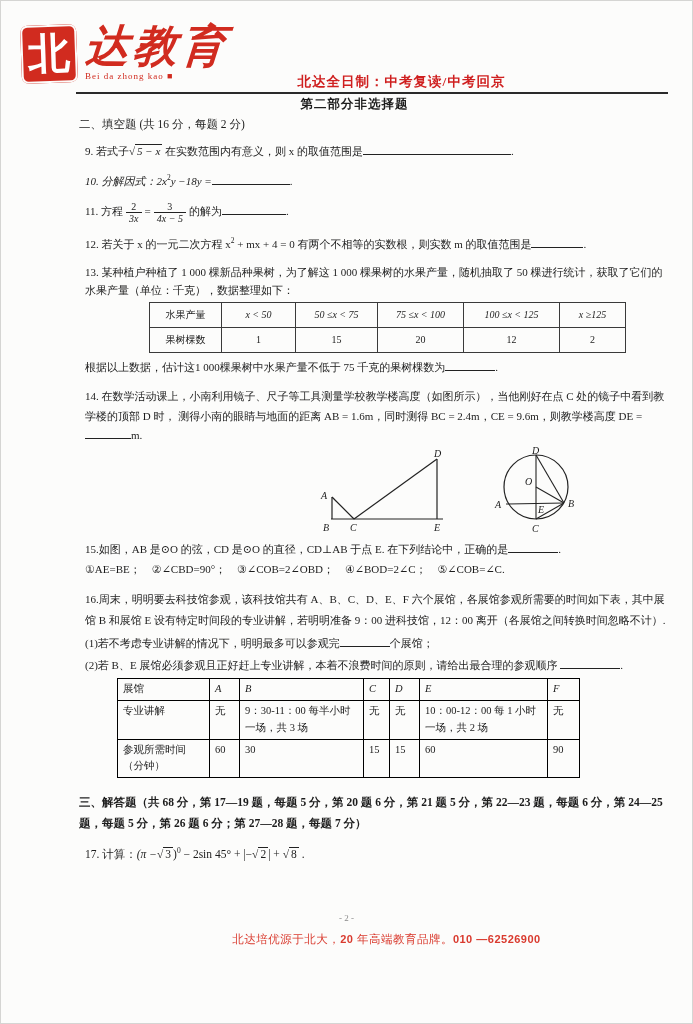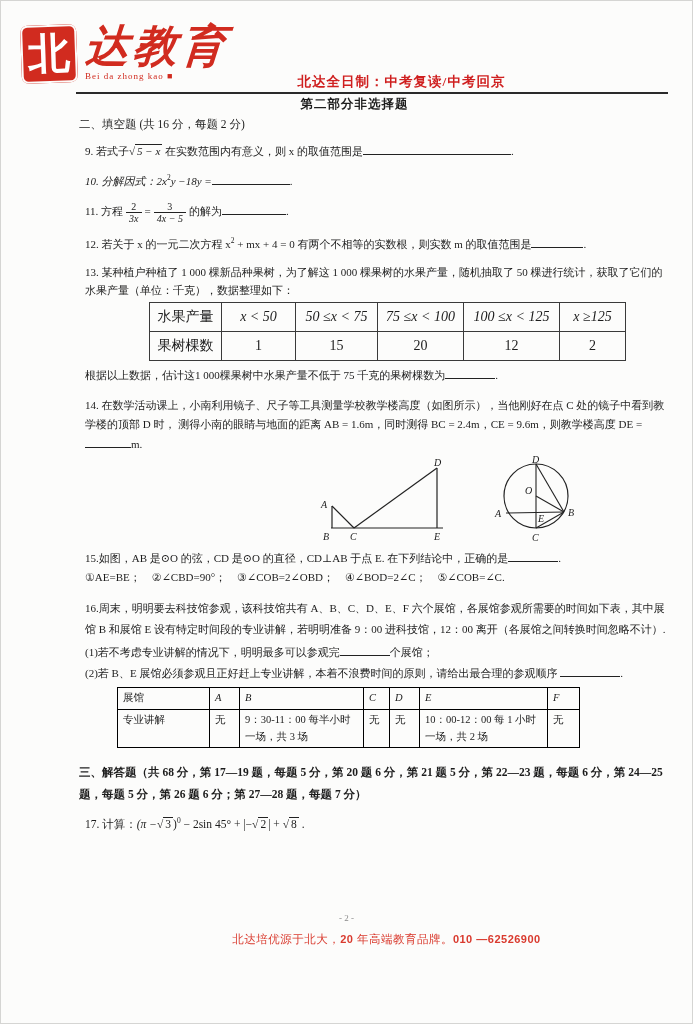--- a/index.html
+++ b/index.html
@@ -42,21 +42,21 @@
   sup{font-size:7.5px;}
   .rad{display:inline-block; white-space:nowrap;}
   .rad .rs{display:inline-block;}
   .rad .rc{display:inline-block; border-top:1px solid #222; padding:0 2px; line-height:1.15;}
   .frac{display:inline-block; vertical-align:middle; text-align:center; line-height:1.15; font-size:10px; margin:0 3px;}
   .frac .den{border-top:1px solid #222; padding:0 3px;}
   .it{font-style:italic;}
   
   table{border-collapse:collapse;}
   .t13{margin:2px 0 6px 64px;}
-  .t13 td{border:1px solid #3a3a3a; text-align:center; font-size:14px; padding:3px 4px; height:18px;}
+  .t13 td{border:1px solid #3a3a3a; text-align:center; font-size:10px; padding:3px 4px; height:18px;}
   .t16{margin:4px 0 14px 32px;}
   .t16 td{border:1px solid #000000; font-size:10.5px; padding:2px 5px; vertical-align:top;}
   .note{margin:0 0 13px 10px;}
   
   .figs{display:flex; align-items:flex-end; margin:2px 0 8px 222px; gap:42px; height:86px;}
   .figs svg{display:block;}
   .figs text{font-size:10px; font-style:italic; fill:#1c1c1c;}
   .opts{margin:0 0 10px 14px;}
   .sec3{font-weight:bold; font-size:11.5px; line-height:1.85; margin:4px 0 10px -6px;}
   .q17{margin-top:4px; font-size:11.5px;}
@@ -188,20 +188,29 @@
       </tr>
       <tr>
         <td>专业讲解</td>
         <td>无</td>
         <td>9：30-11：00 每半小时一场，共 3 场</td>
         <td>无</td>
         <td>无</td>
         <td>10：00-12：00 每 1 小时一场，共 2 场</td>
         <td>无</td>
       </tr>
+      <tr>
+        <td>参观所需时间（分钟）</td>
+        <td>60</td>
+        <td>30</td>
+        <td>15</td>
+        <td>15</td>
+        <td>60</td>
+        <td>90</td>
+      </tr>
     </tbody>
       </table>
 
     <div class="sec3">三、解答题（共 68 分，第 17—19 题，每题 5 分，第 20 题 6 分，第 21 题 5 分，第 22—23 题，每题 6 分，第 24—25 题，每题 5 分，第 26 题 6 分；第 27—28 题，每题 7 分）</div>
 
     <p class="q q17"><span>17. 计算：</span><span class="it">(π −</span><span class="rad"><span class="rs">√</span><span class="rc">3</span></span><span>)</span><sup>0</sup><span> − 2sin 45° + </span><span>|−</span><span class="rad"><span class="rs">√</span><span class="rc">2</span></span><span>|</span><span> + </span><span class="rad"><span class="rs">√</span><span class="rc">8</span></span><span> .</span></p>
 
   </div>
 
   <div class="pagenum">- 2 -</div>

